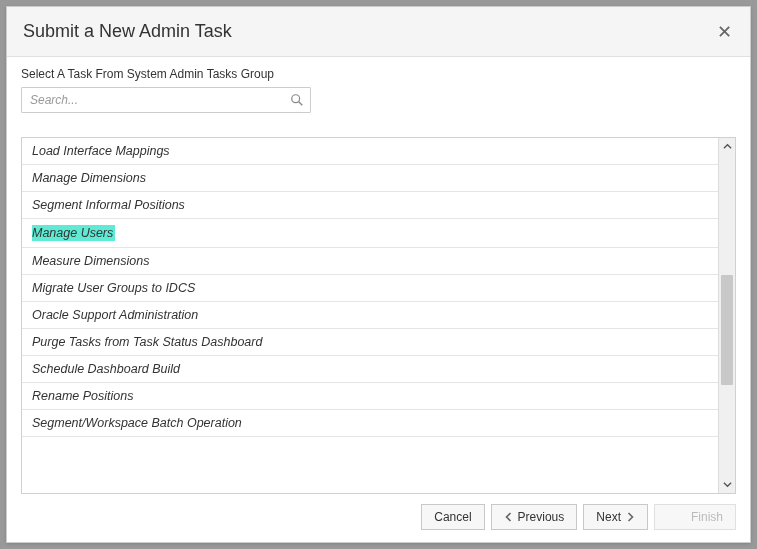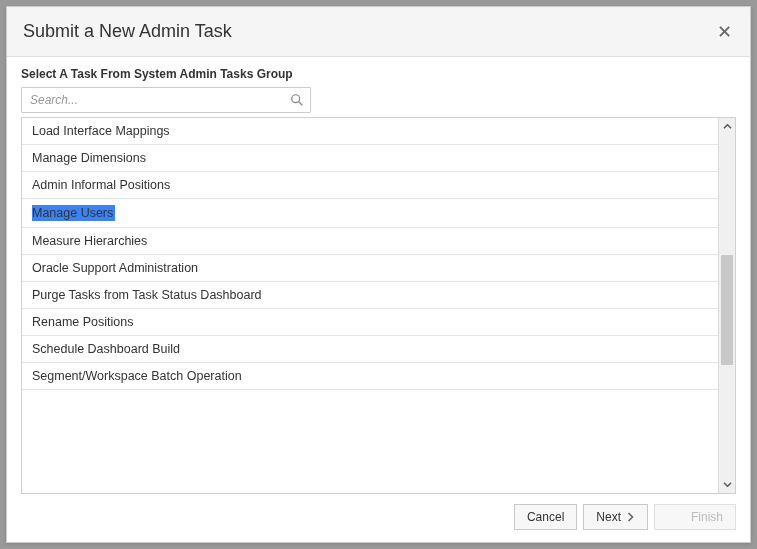--- a/index.html
+++ b/index.html
@@ -49,26 +49,25 @@
       padding: 10px 14px 0 14px;
       flex: 1;
       display: flex;
       flex-direction: column;
       overflow: hidden;
     }
     .subtitle {
       font-size: 12px;
       color: #333;
       margin-bottom: 6px;
-      font-weight: bold;
     }
     .search-wrap {
       position: relative;
       width: 290px;
-      margin-bottom: 4px;
+      margin-bottom: 24px;
     }
     .search-input {
       width: 100%;
       height: 26px;
       border: 1px solid #ccc;
       border-radius: 1px;
       padding: 0 28px 0 8px;
       font-size: 12px;
       font-style: italic;
       color: #888;
@@ -85,38 +84,39 @@
       transform: translateY(-50%);
       width: 14px;
       height: 14px;
       color: #888;
     }
     .list-container {
       border: 1px solid #d0d0d0;
       flex: 1;
       display: flex;
       overflow: hidden;
+      font-style: italic;
     }
     .task-list {
       flex: 1;
       overflow-y: auto;
       background: #fff;
     }
     .task-item {
       font-size: 12.5px;
       color: #333;
       padding: 6px 10px;
       border-bottom: 1px solid #e5e5e5;
       cursor: pointer;
       line-height: 14px;
       display: flex;
       align-items: center;
     }
     .task-item span.hl {
-      background: #3b82f6;
+      background: #5eead4;
       padding: 1px 2px 1px 0;
     }
     .scrollbar {
       width: 17px;
       background: #f0f0f0;
       border-left: 1px solid #ddd;
       position: relative;
       display: flex;
       flex-direction: column;
     }
@@ -194,39 +194,42 @@
 
     <div class="list-container">
       <div class="task-list" id="task-list">
           <div class="task-item">
             <span>Load Interface Mappings</span>
           </div>
           <div class="task-item">
             <span>Manage Dimensions</span>
           </div>
           <div class="task-item">
-            <span>Admin Informal Positions</span>
+            <span>Segment Informal Positions</span>
           </div>
           <div class="task-item">
             <span class="hl">Manage Users</span>
           </div>
           <div class="task-item">
-            <span>Measure Hierarchies</span>
+            <span>Measure Dimensions</span>
+          </div>
+          <div class="task-item">
+            <span>Migrate User Groups to IDCS</span>
           </div>
           <div class="task-item">
             <span>Oracle Support Administration</span>
           </div>
           <div class="task-item">
             <span>Purge Tasks from Task Status Dashboard</span>
           </div>
           <div class="task-item">
+            <span>Schedule Dashboard Build</span>
+          </div>
+          <div class="task-item">
             <span>Rename Positions</span>
-          </div>
-          <div class="task-item">
-            <span>Schedule Dashboard Build</span>
           </div>
           <div class="task-item">
             <span>Segment/Workspace Batch Operation</span>
           </div>
         </div>
       <div class="scrollbar">
         <div class="scroll-arrow">
           <svg viewBox="0 0 10 10" width="9" height="9">
               <path d="M1 7 L5 3 L9 7" fill="none" stroke="#555" stroke-width="1.5"></path>
             </svg>
@@ -238,20 +241,26 @@
           <svg viewBox="0 0 10 10" width="9" height="9">
               <path d="M1 3 L5 7 L9 3" fill="none" stroke="#555" stroke-width="1.5"></path>
             </svg>
         </div>
       </div>
     </div>
   </div>
 
   <div class="dialog-footer">
     <button class="btn">Cancel</button>
+    <button class="btn">
+      <svg class="chev" viewBox="0 0 10 10">
+          <path d="M6.5 1 L2.5 5 L6.5 9" fill="none" stroke="#666" stroke-width="1.6"></path>
+        </svg>
+      <span>Previous</span>
+    </button>
     <button class="btn">
       <span>Next</span>
       <svg class="chev" viewBox="0 0 10 10">
           <path d="M3.5 1 L7.5 5 L3.5 9" fill="none" stroke="#666" stroke-width="1.6"></path>
         </svg>
     </button>
     <button class="btn disabled">Finish</button>
   </div>
 </div>
 

